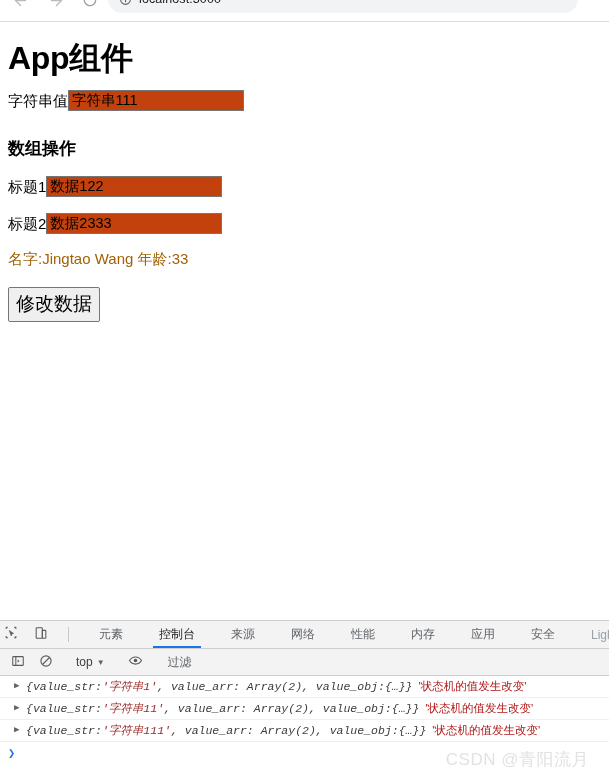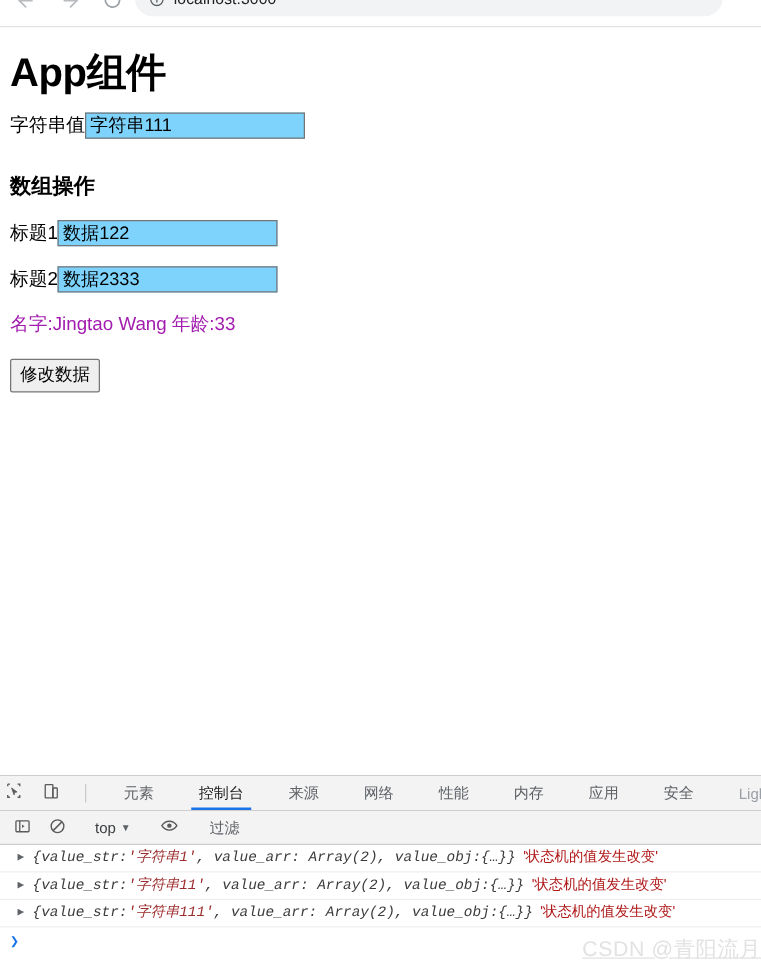--- a/index.html
+++ b/index.html
@@ -87,37 +87,37 @@
   .field-row .field-label {
     white-space: nowrap;
     line-height: 1;
   }
   .text-input {
     font-family: "Liberation Sans", "DejaVu Sans", sans-serif;
     font-size: 14.5px;
     color: #000;
     padding: 2px 3px;
     border: 1px solid #767676;
-    background: #7dd3fc;
+    background: #c2410c;
     height: 21px;
     line-height: 17px;
     outline: none;
   }
   .input-str { width: 176px; }
   .input-arr { width: 176px; }
 
   .obj-line {
     margin-top: 16px;
     font-size: 15px;
-    color: #a21caf;
+    color: #a16207;
   }
   .btn-modify {
     margin-top: 18px;
     font-family: "Liberation Sans", "DejaVu Sans", sans-serif;
-    font-size: 14px;
+    font-size: 19px;
     color: #000;
     background: #efefef;
     border: 1px solid #767676;
     border-radius: 2px;
     padding: 3px 7px 4px 7px;
     cursor: default;
   }
 
   
   .devtools {
@@ -239,28 +239,27 @@
     height: 22px;
   }
   .prompt-chevron {
     color: #1a73e8;
     font-size: 12px;
     font-weight: bold;
     font-family: "Liberation Mono","DejaVu Sans Mono", monospace;
   }
   .watermark {
     position: absolute;
-    right: 0;
+    right: 20px;
     bottom: 4px;
     color: #e2e2e2;
     font-size: 17px;
     letter-spacing: .5px;
     user-select: none;
     white-space: nowrap;
-    text-decoration: underline;
   }
 </style>
 </head>
 <body>
 
 <div class="browser-chrome">
   <div class="nav-btn nav-back">
     <span>
       <svg width="17" height="17" viewBox="0 0 24 24" fill="none" stroke="#b9bcbf" stroke-width="2" stroke-linecap="round" stroke-linejoin="round">
           <path d="M19 12H5"></path>

